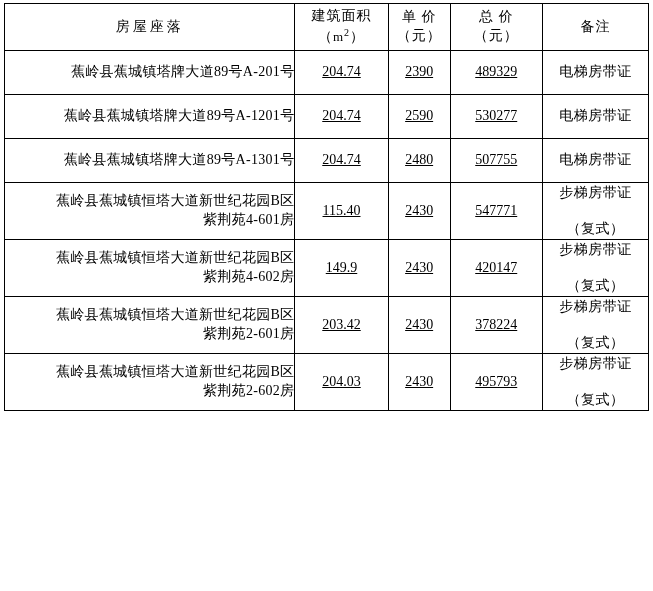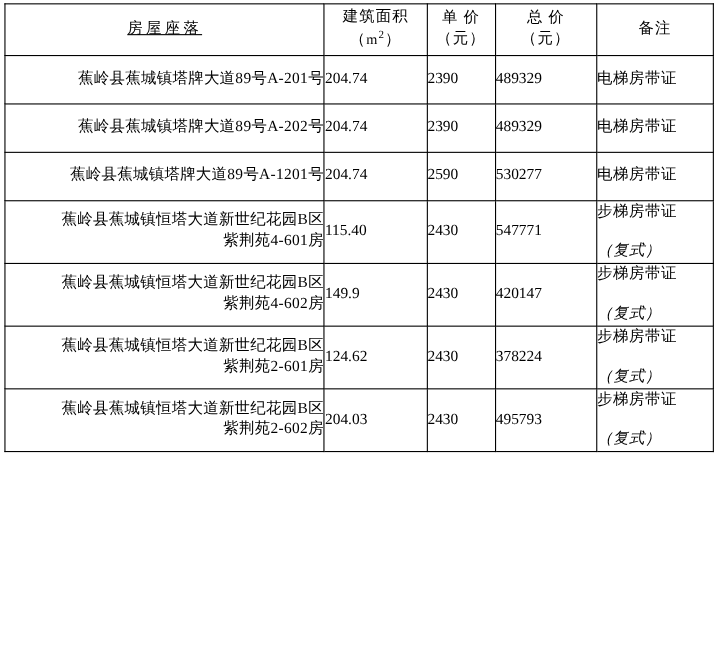--- a/index.html
+++ b/index.html
@@ -49,41 +49,41 @@
   .col-note  { width: 106px; }
   .loc-cell {
     text-align: right;
     padding: 3px 5px 3px 7px;
     letter-spacing: 0.3px;
   }
   .loc-cell.two-line {
     padding-left: 23px;
   }
   .num-cell {
-    text-align: left;
+    text-align: center;
+    text-decoration: underline;
   }
   .note-cell {
-    text-align: left;
+    text-align: center;
     letter-spacing: 0.5px;
   }
   .note-cell .sub {
     display: block;
     margin-top: 17px;
-    font-style: italic;
   }
   .row-1line td { height: 43px; }
   .row-2line td { height: 56px; }
   .hdr-sub {
     display: block;
   }
   .sup {
     font-size: 10px;
     vertical-align: super;
   }
-  .spaced-sm { letter-spacing: 3px; text-decoration: underline; }
+  .spaced-sm { letter-spacing: 3px; }
 </style>
 </head>
 <body>
 
 <div class="sheet">
   <table class="property-table">
     <colgroup>
       <col class="col-loc">
       <col class="col-area">
       <col class="col-unit">
@@ -119,40 +119,40 @@
           </td>
           <td class="num-cell">204.74</td>
           <td class="num-cell">2390</td>
           <td class="num-cell">489329</td>
           <td class="note-cell">
             <div>电梯房带证</div>
           </td>
         </tr>
         <tr class="row-1line">
           <td class="loc-cell">
-            <div>蕉岭县蕉城镇塔牌大道89号A-202号</div>
-          </td>
-          <td class="num-cell">204.74</td>
-          <td class="num-cell">2390</td>
-          <td class="num-cell">489329</td>
-          <td class="note-cell">
-            <div>电梯房带证</div>
-          </td>
-        </tr>
-        <tr class="row-1line">
-          <td class="loc-cell">
             <div>蕉岭县蕉城镇塔牌大道89号A-1201号</div>
           </td>
           <td class="num-cell">204.74</td>
           <td class="num-cell">2590</td>
           <td class="num-cell">530277</td>
           <td class="note-cell">
             <div>电梯房带证</div>
           </td>
         </tr>
+        <tr class="row-1line">
+          <td class="loc-cell">
+            <div>蕉岭县蕉城镇塔牌大道89号A-1301号</div>
+          </td>
+          <td class="num-cell">204.74</td>
+          <td class="num-cell">2480</td>
+          <td class="num-cell">507755</td>
+          <td class="note-cell">
+            <div>电梯房带证</div>
+          </td>
+        </tr>
         <tr class="row-2line">
           <td class="loc-cell two-line">
             <div>蕉岭县蕉城镇恒塔大道新世纪花园B区</div>
             <div>紫荆苑4-601房</div>
           </td>
           <td class="num-cell">115.40</td>
           <td class="num-cell">2430</td>
           <td class="num-cell">547771</td>
           <td class="note-cell">
             <div>步梯房带证</div>
@@ -170,21 +170,21 @@
           <td class="note-cell">
             <div>步梯房带证</div>
             <div class="sub">（复式）</div>
           </td>
         </tr>
         <tr class="row-2line">
           <td class="loc-cell two-line">
             <div>蕉岭县蕉城镇恒塔大道新世纪花园B区</div>
             <div>紫荆苑2-601房</div>
           </td>
-          <td class="num-cell">124.62</td>
+          <td class="num-cell">203.42</td>
           <td class="num-cell">2430</td>
           <td class="num-cell">378224</td>
           <td class="note-cell">
             <div>步梯房带证</div>
             <div class="sub">（复式）</div>
           </td>
         </tr>
         <tr class="row-2line">
           <td class="loc-cell two-line">
             <div>蕉岭县蕉城镇恒塔大道新世纪花园B区</div>

